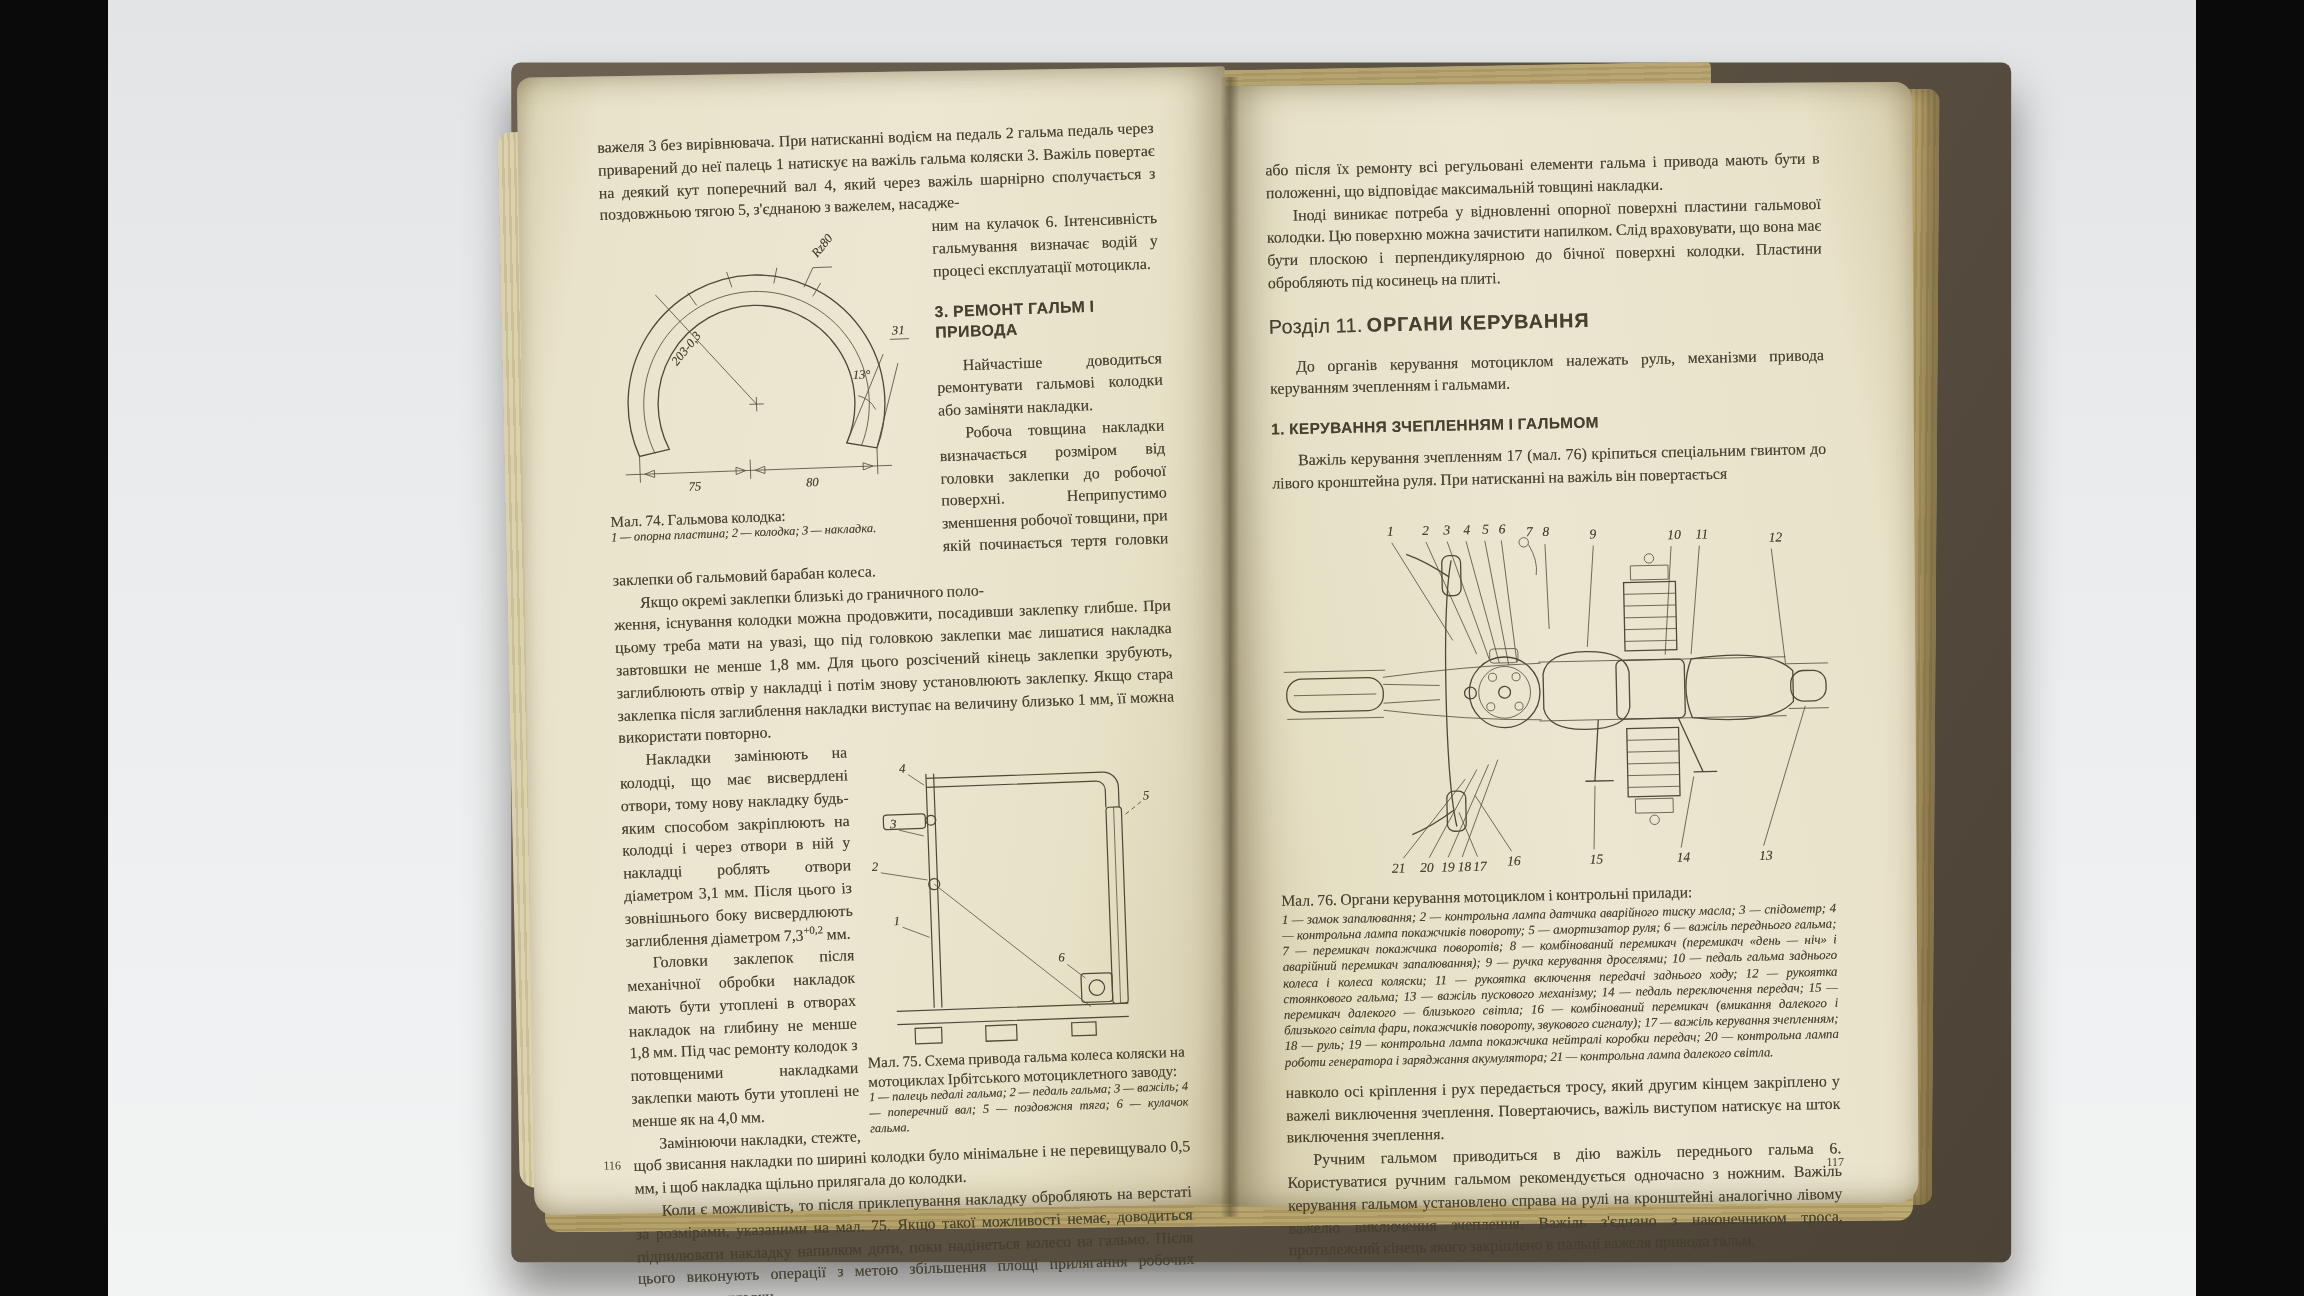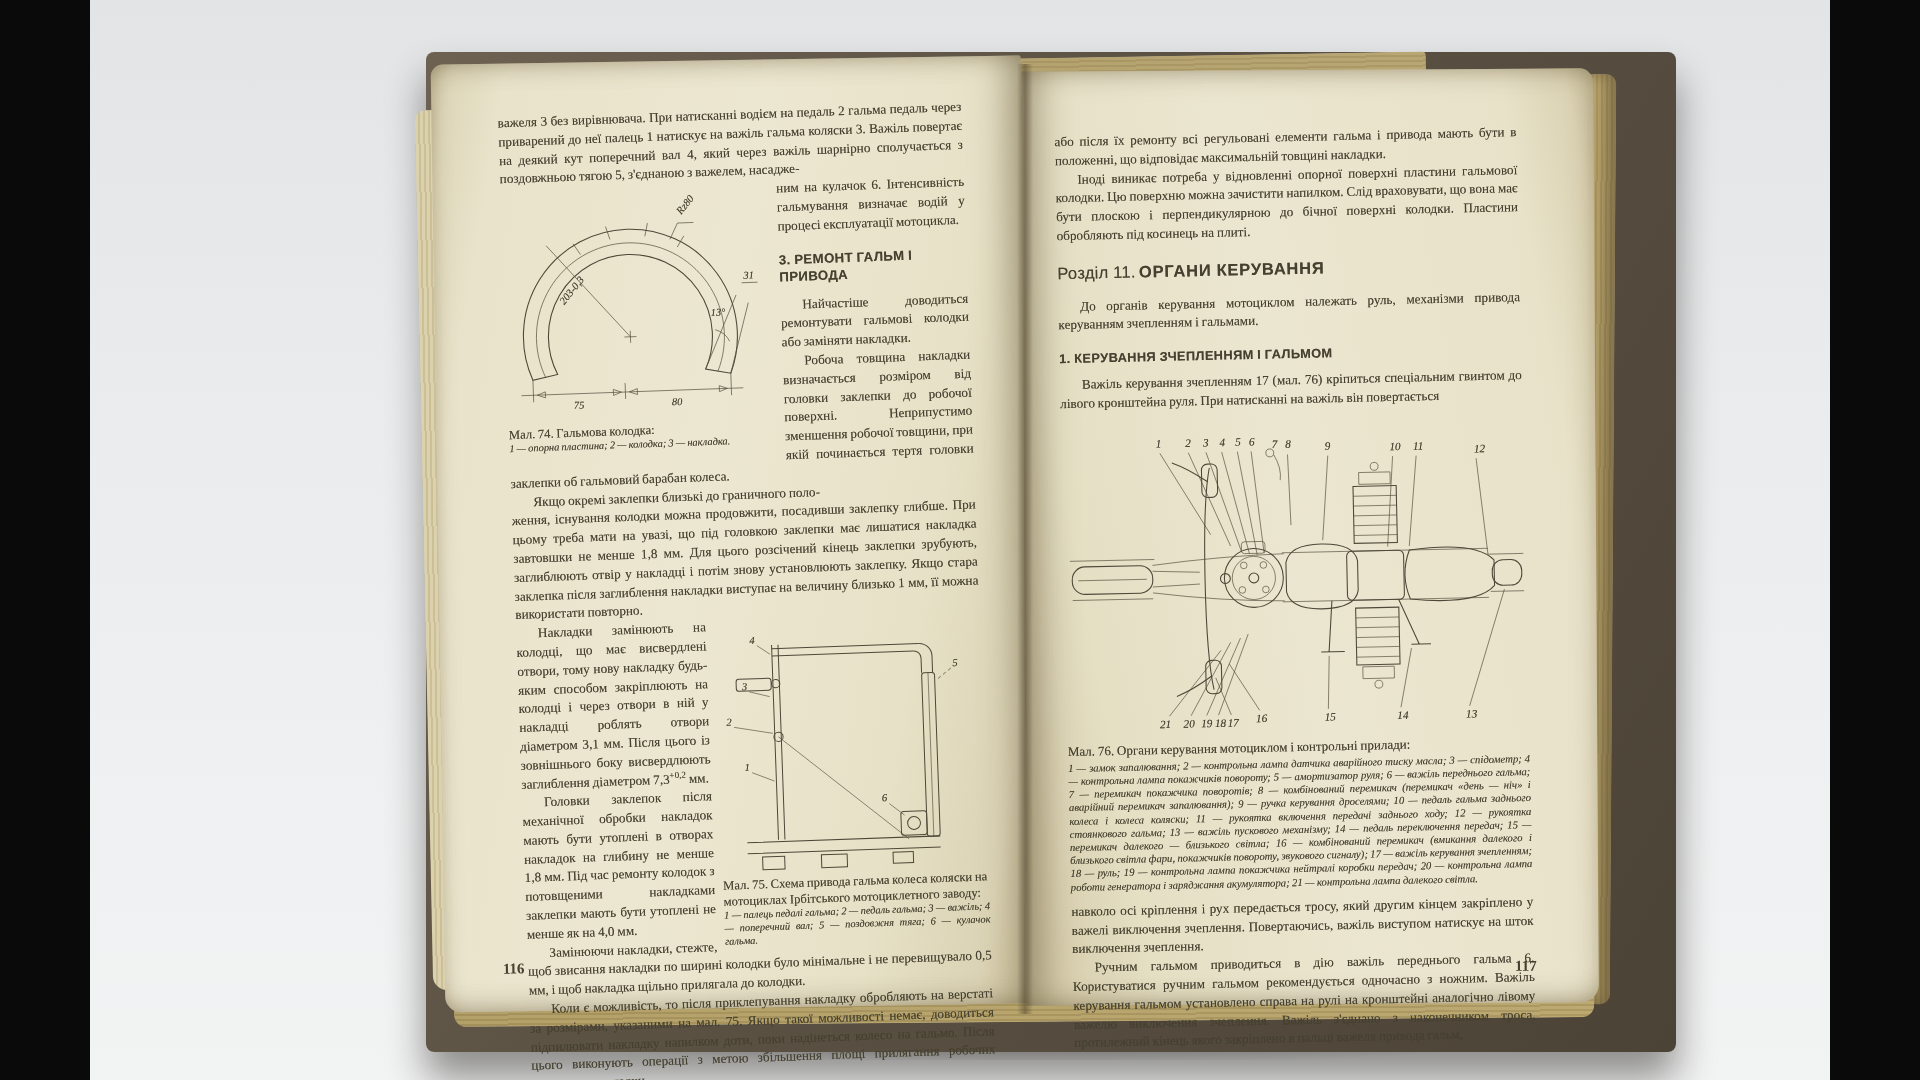--- a/index.html
+++ b/index.html
@@ -74,21 +74,21 @@
   .h-sub{font-family:"Liberation Sans",sans-serif;font-weight:700;font-size:12.8px;line-height:16px;
     letter-spacing:.4px;margin:16px 0 9px;text-align:left;}
 
   .fig74-float{float:left;width:266px;margin:2px 10px 4px 0;}
   .fig75-float{float:right;width:266px;margin:8px 0 2px 8px;}
   .cap-title{font-size:12.6px;line-height:16px;text-align:left;margin-top:2px;}
   .cap-legend{font-size:10.4px;line-height:12.8px;text-align:justify;font-style:italic;}
   .fig76-block{margin:6px 0 0;}
   .fig76-cap-title{font-size:13px;line-height:16px;text-align:left;margin:6px 0 2px;}
   .fig76-legend{font-size:10.7px;line-height:13.2px;text-align:justify;font-style:italic;word-spacing:-.3px;}
-  .folio{position:absolute;font-size:15px;color:#45402f;font-weight:bold;}
+  .folio{position:absolute;font-size:10px;color:#45402f;}
   .folio.l{left:58px;bottom:34px;}
   .folio.r{right:62px;bottom:28px;}
   sup{font-size:9px;line-height:0;}
 
   svg{display:block;}
   .ink{stroke:#4d4838;fill:none;stroke-width:1.1;}
   .ink-thin{stroke:#55503f;fill:none;stroke-width:.7;}
   .ink-dash{stroke:#55503f;fill:none;stroke-width:.8;stroke-dasharray:4 3;}
   text.fig-num{font-family:"Liberation Serif",serif;font-style:italic;font-size:11.5px;fill:#45402f;}
   text.fig-dim{font-family:"Liberation Serif",serif;font-style:italic;font-size:10.5px;fill:#45402f;}

